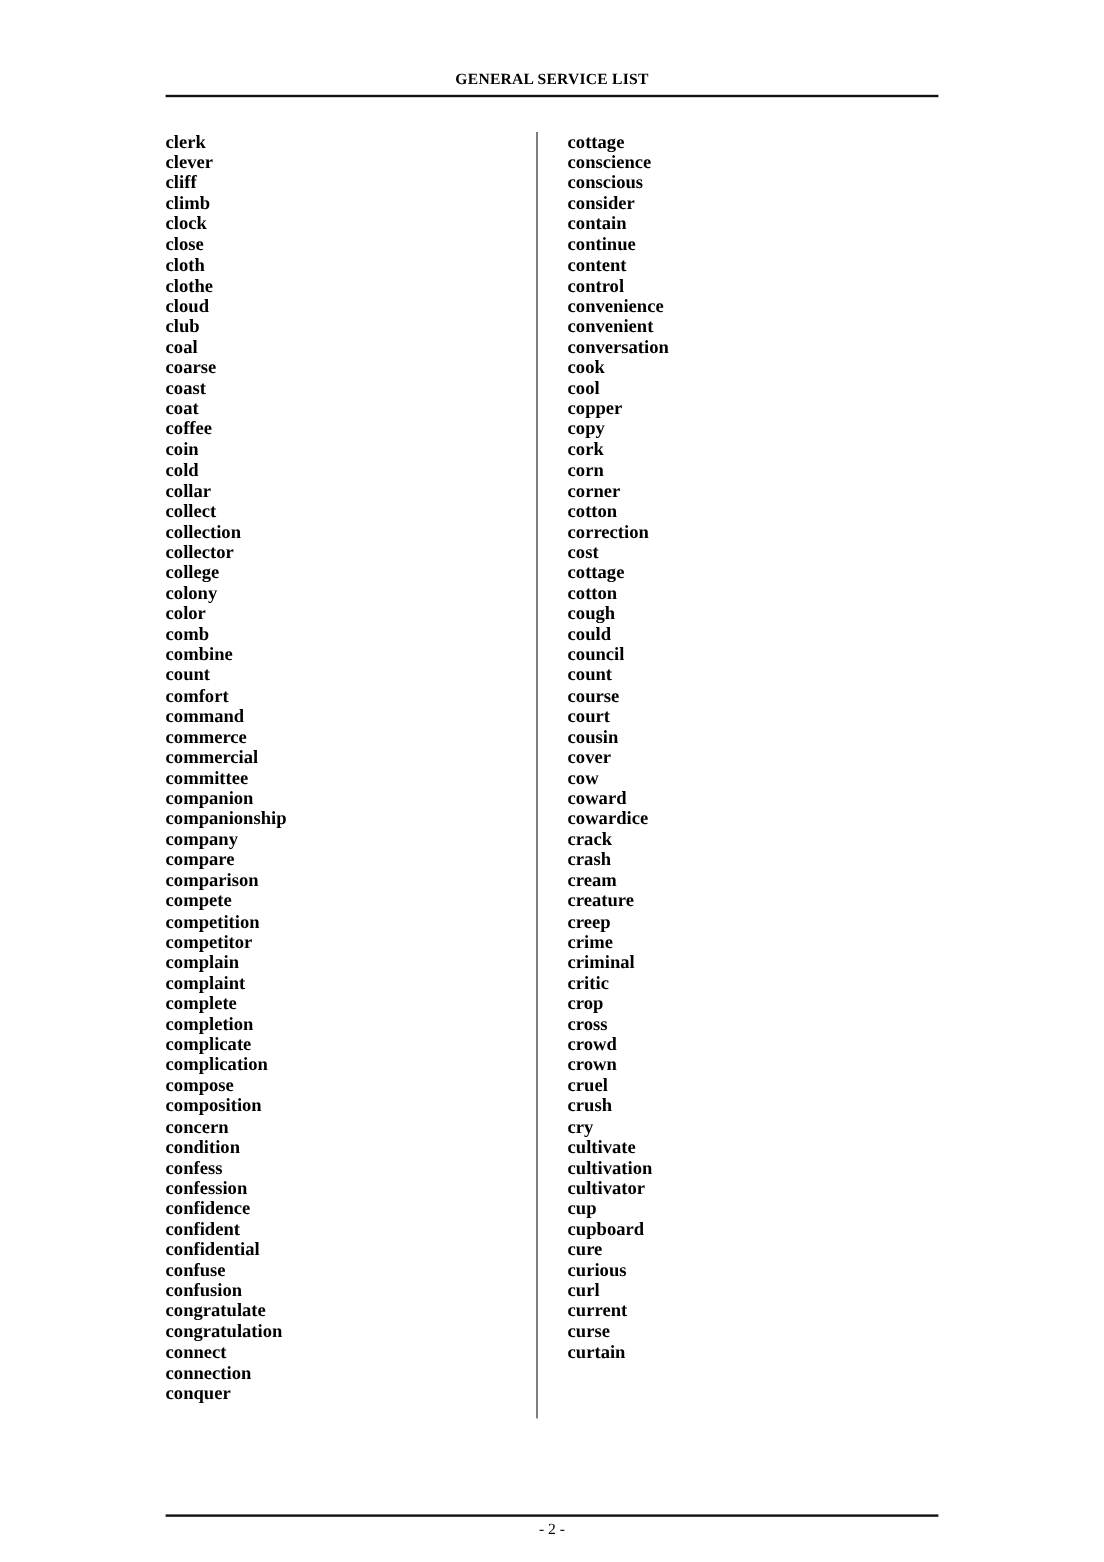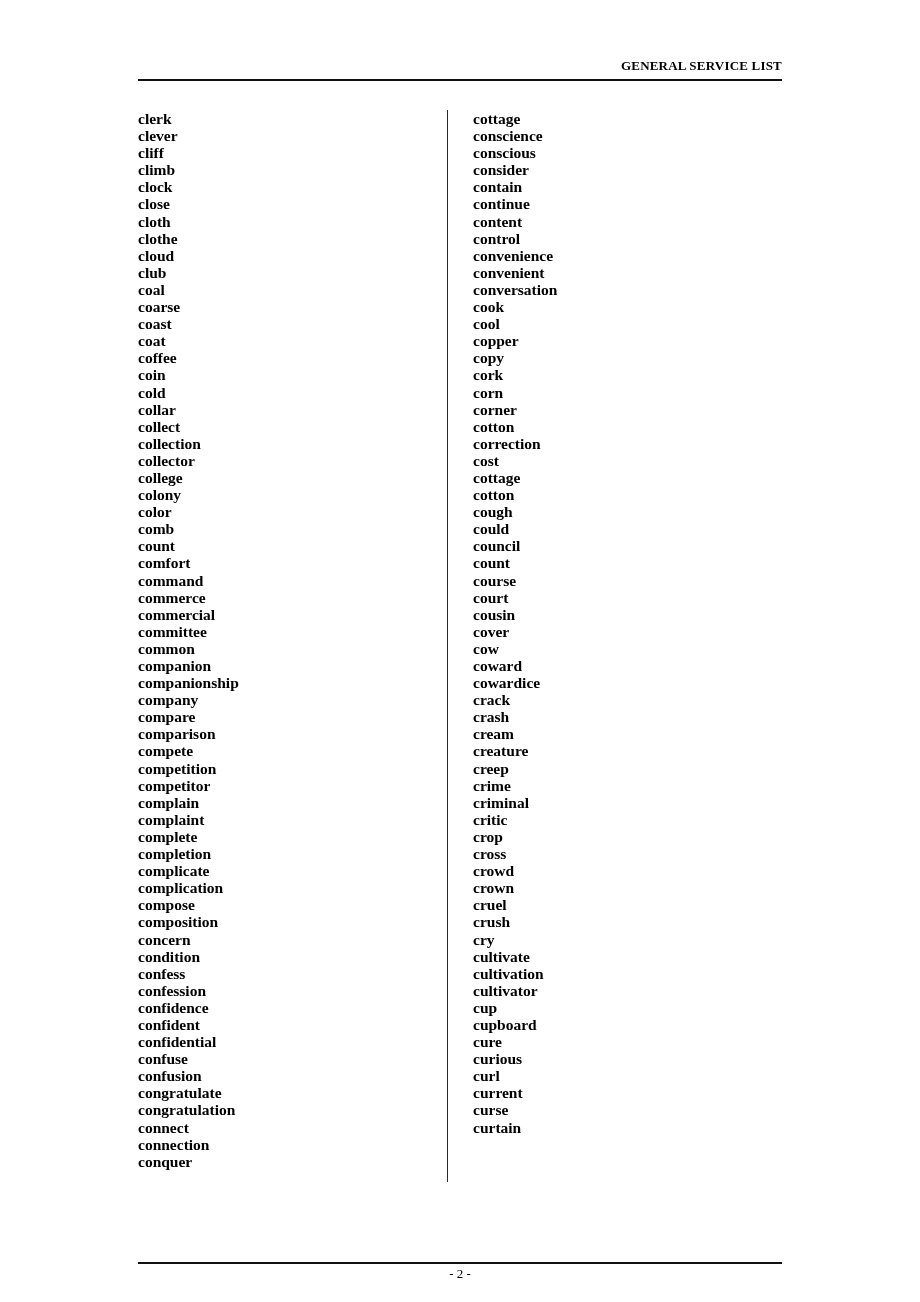--- a/index.html
+++ b/index.html
@@ -25,21 +25,21 @@
   }
 
   
   .page-header {
     position: absolute;
     left: 138px;
     top: 58px;
     width: 644px;
   }
   .header-title {
-    text-align: right;
+    text-align: center;
     font-weight: bold;
     font-size: 13px;
     letter-spacing: 0.2px;
     line-height: 16px;
     font-family: "Liberation Serif", "DejaVu Serif", serif;
   }
   .header-rule {
     margin-top: 5px;
     border-top: 2px solid #111111;
     width: 644px;
@@ -134,27 +134,27 @@
           <li>coin</li>
           <li>cold</li>
           <li>collar</li>
           <li>collect</li>
           <li>collection</li>
           <li>collector</li>
           <li>college</li>
           <li>colony</li>
           <li>color</li>
           <li>comb</li>
+          <li>combine</li>
           <li>count</li>
           <li>comfort</li>
           <li>command</li>
           <li>commerce</li>
           <li>commercial</li>
           <li>committee</li>
-          <li>common</li>
           <li>companion</li>
           <li>companionship</li>
           <li>company</li>
           <li>compare</li>
           <li>comparison</li>
           <li>compete</li>
           <li>competition</li>
           <li>competitor</li>
           <li>complain</li>
           <li>complaint</li>

